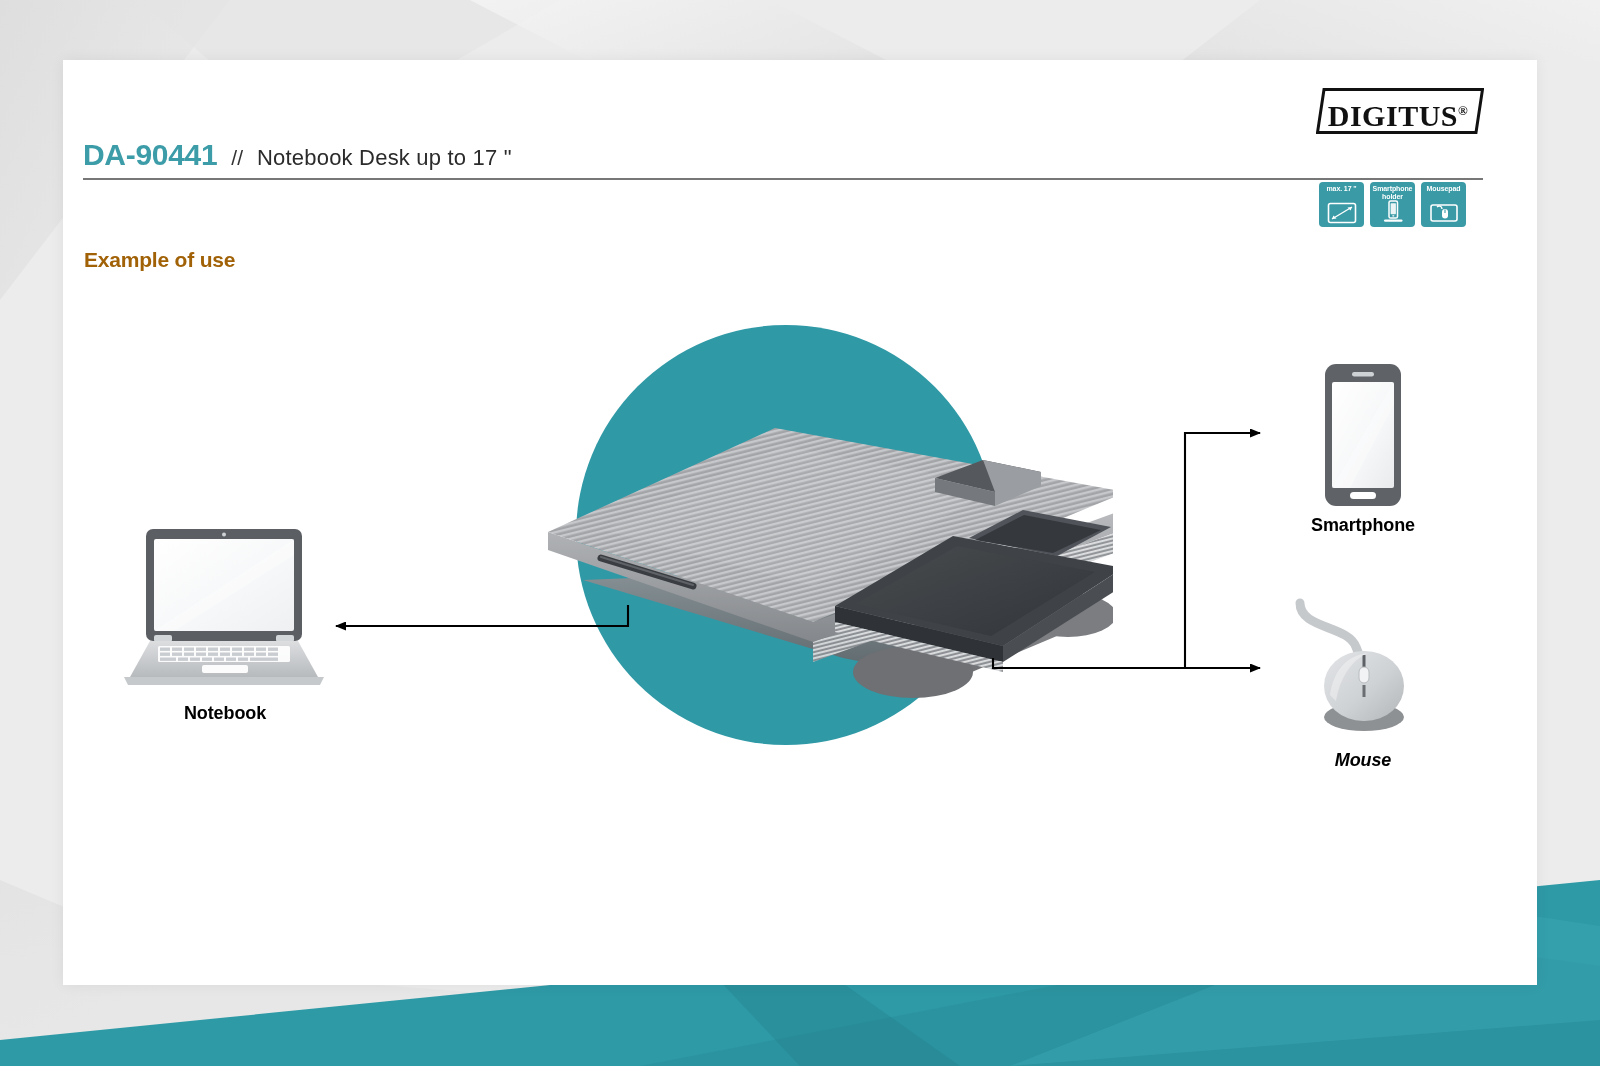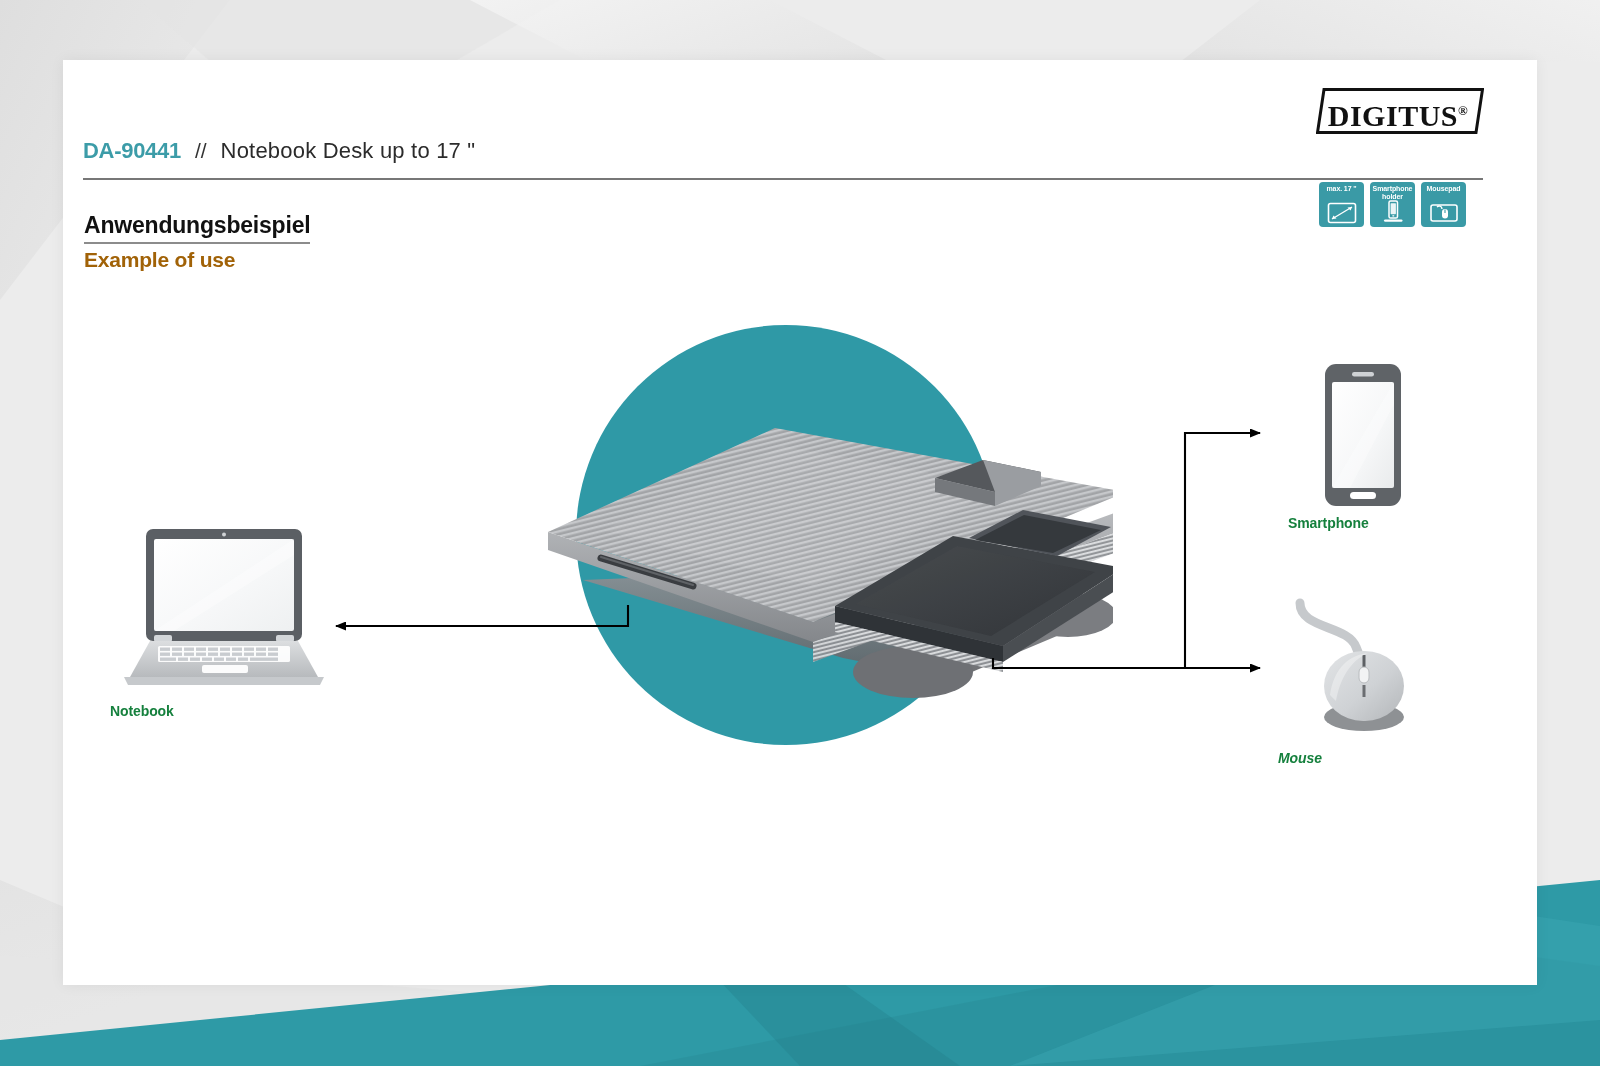--- a/index.html
+++ b/index.html
@@ -148,21 +148,21 @@
   .title-row {
     position: absolute;
     left: 20px;
     top: 78px;
     width: 1400px;
     display: flex;
     align-items: baseline;
     gap: 14px;
   }
   .title-code {
-    font-size: 22px;
+    font-size: 30px;
     font-weight: 700;
     color: #3c9ca8;
     letter-spacing: -0.3px;
   }
   .title-sep {
     font-size: 21px;
     color: #333333;
     font-weight: 400;
   }
   .title-name {
@@ -261,24 +261,24 @@
   }
 
   
   .device {
     position: absolute;
   }
   .device-caption {
     position: absolute;
     left: 0;
     right: 0;
-    text-align: left;
-    font-size: 14px;
-    font-weight: 700;
-    color: #15803d;
+    text-align: center;
+    font-size: 18px;
+    font-weight: 700;
+    color: #000000;
     letter-spacing: -0.1px;
   }
   .notebook-wrap { left: 47px; top: 465px; width: 230px; height: 200px; }
   .phone-wrap    { left: 1225px; top: 300px; width: 150px; height: 190px; }
   .mouse-wrap    { left: 1215px; top: 535px; width: 170px; height: 190px; }
 
   
   .connectors {
     position: absolute;
     left: 0; top: 0;
@@ -316,21 +316,20 @@
       <div class="logo-text"><span>DIGITUS</span><span class="logo-reg">®</span></div>
     </div>
 
     <div class="title-row">
       <span class="title-code">DA-90441</span>
       <span class="title-sep">//</span>
       <span class="title-name">Notebook Desk up to 17 "</span>
     </div>
     <div class="title-rule"></div>
 
-    <div class="sect-de">Anwendungsbeispiel</div>
     <div class="sect-en">Example of use</div>
 
     <div class="badges">
 
       <div class="badge">
         <div class="badge-label">max. 17 "</div>
         <div class="badge-icon">
           <svg width="30" height="22" viewBox="0 0 30 22">
             <rect x="1.5" y="1.5" width="27" height="19" rx="2" fill="none" stroke="#ffffff" stroke-width="1.6"></rect>
             <line x1="5" y1="17" x2="25" y2="5" stroke="#ffffff" stroke-width="1.4"></line>

